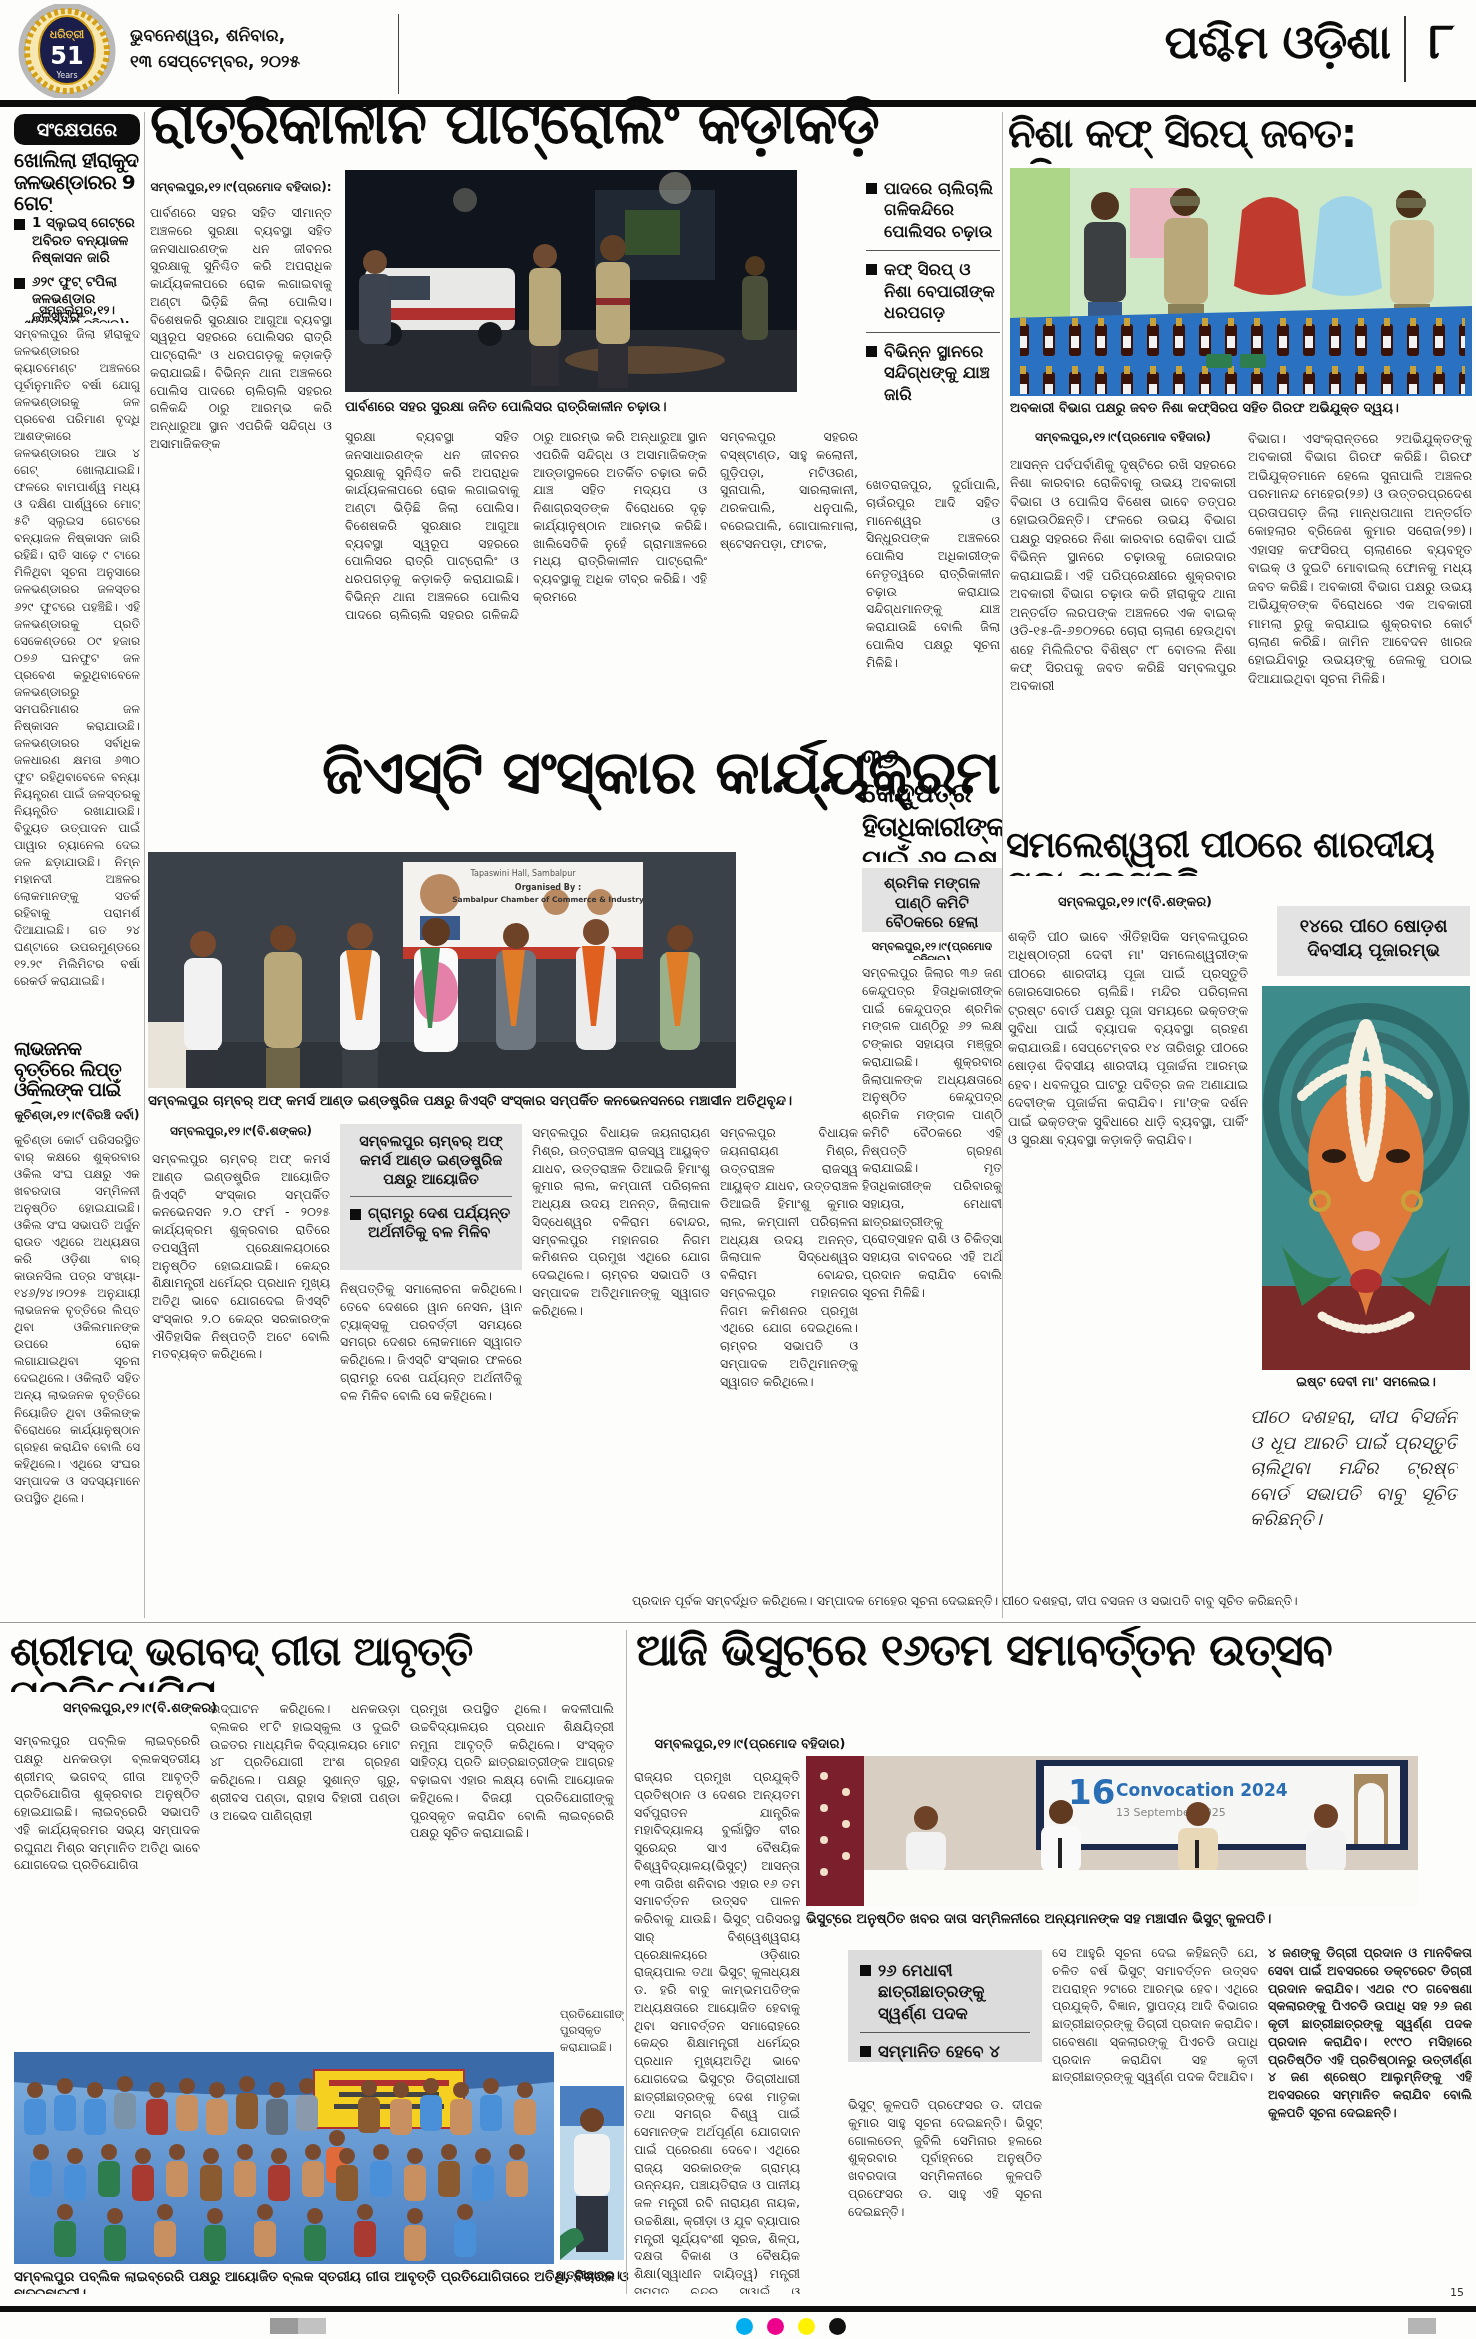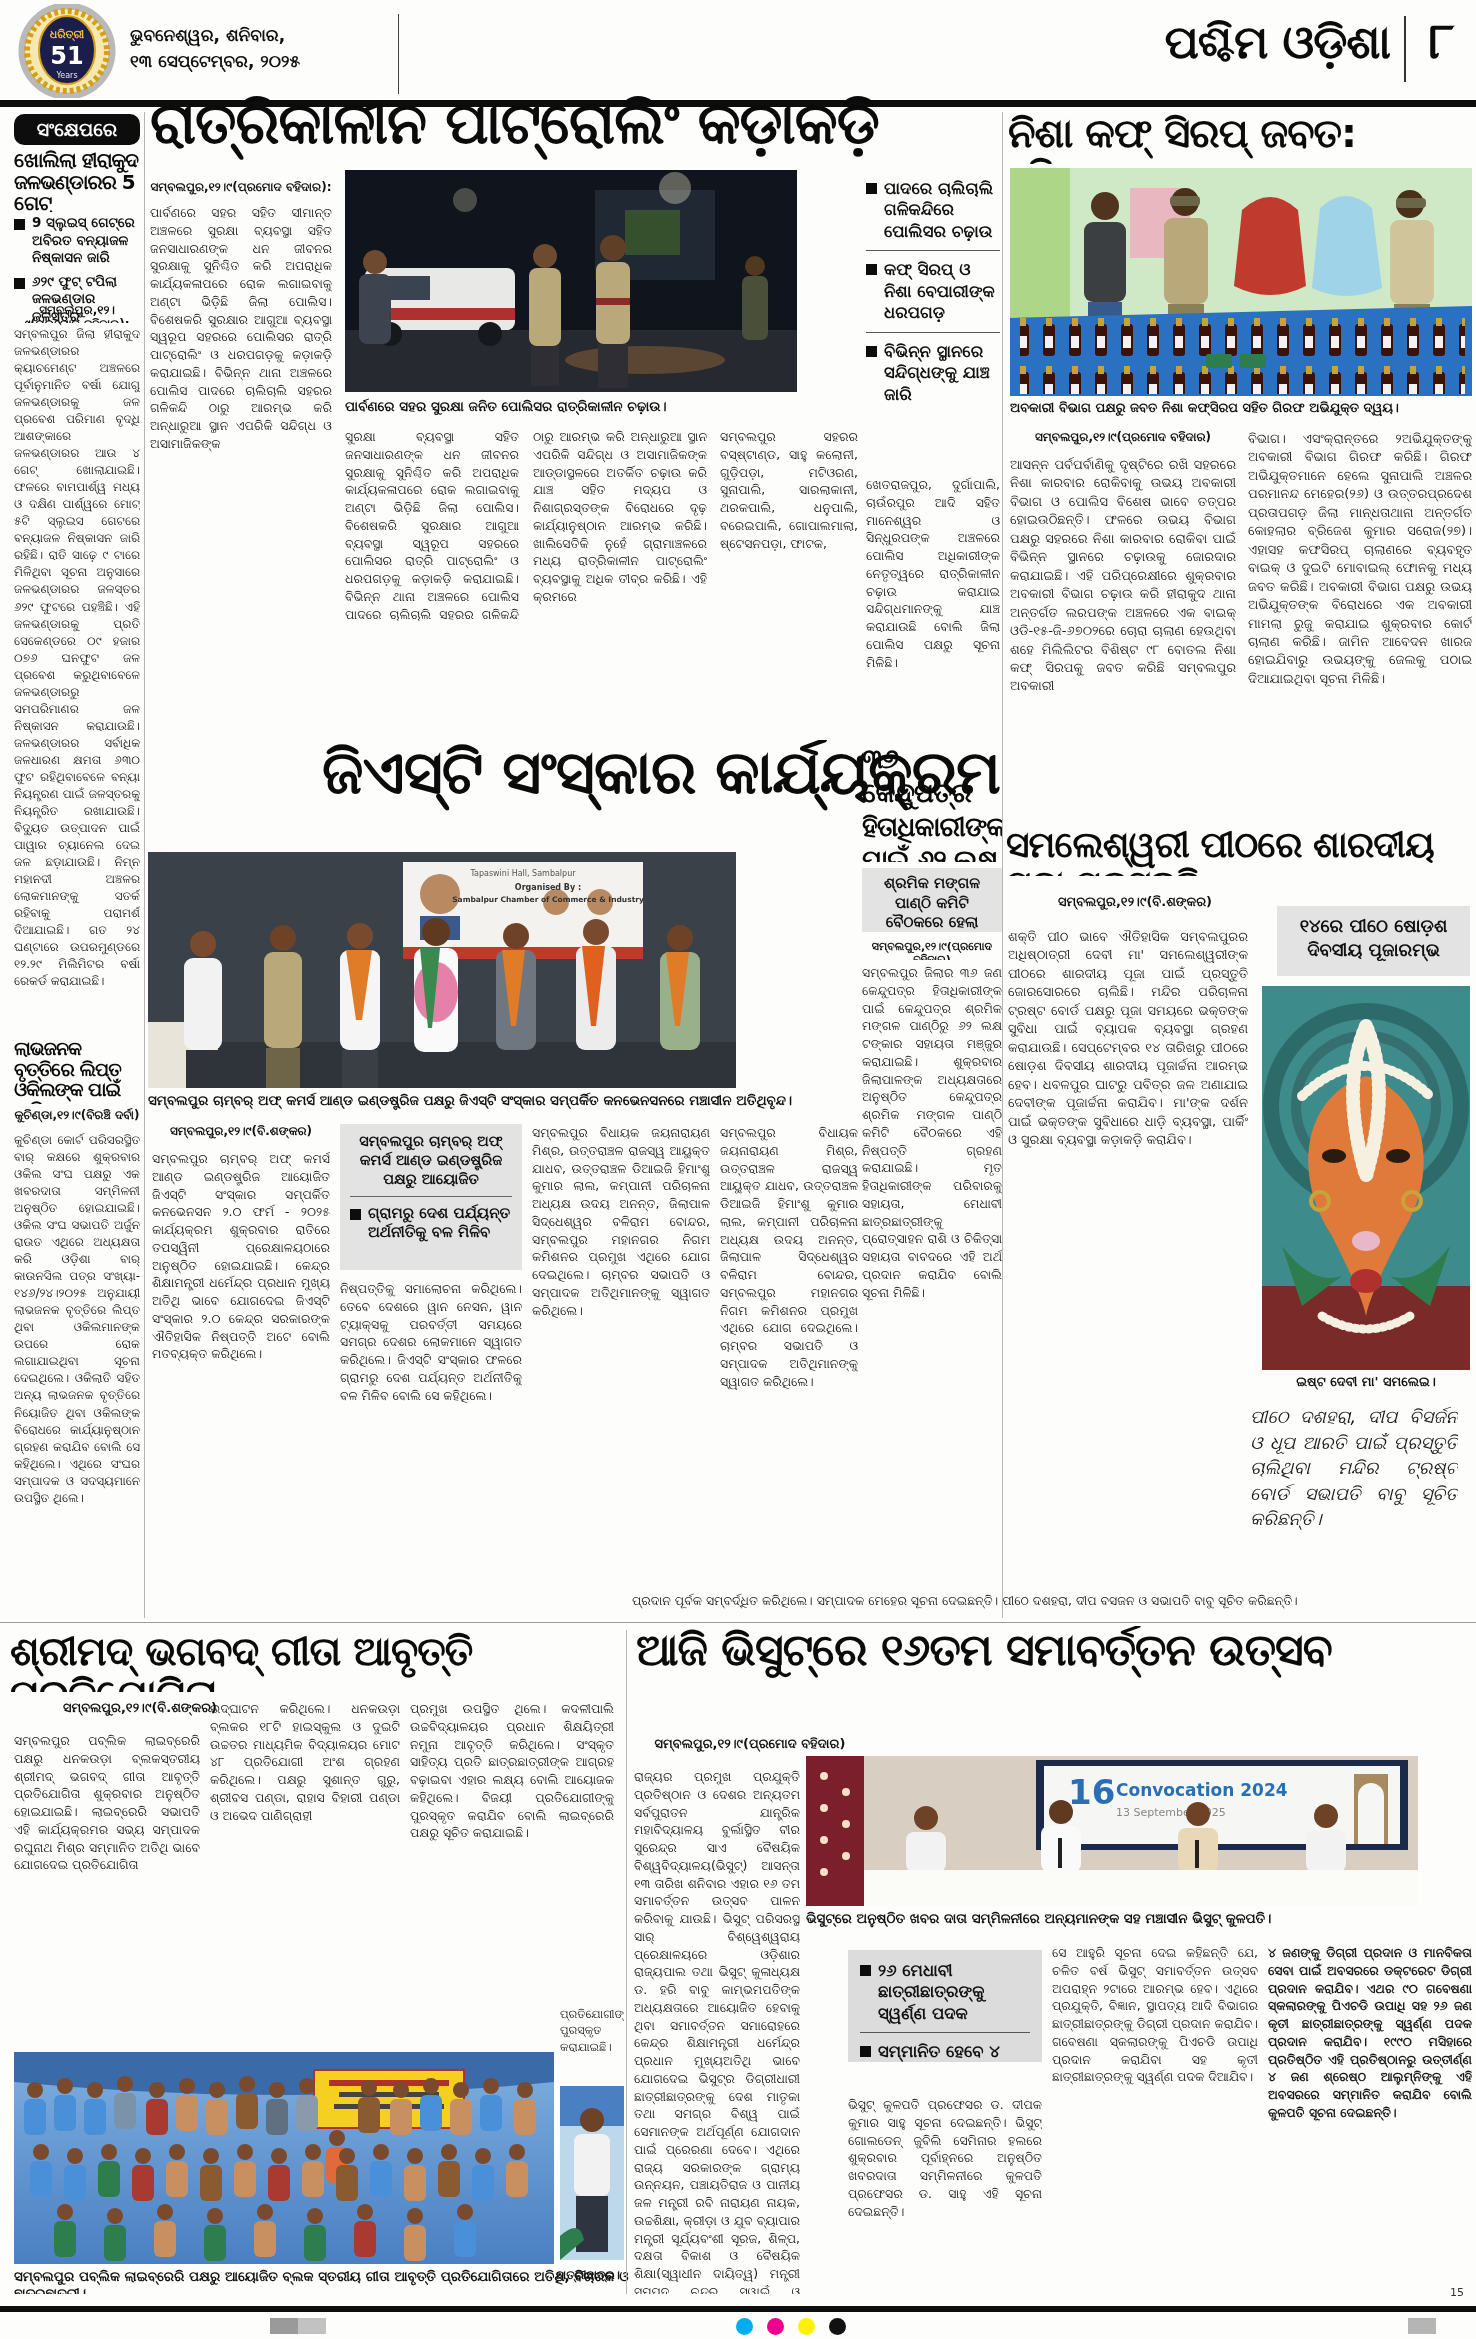--- a/index.html
+++ b/index.html
@@ -46,25 +46,25 @@
     <div>ଭୁବନେଶ୍ୱର, ଶନିବାର,</div>
     <div>୧୩ ସେପ୍ଟେମ୍ବର, ୨୦୨୫</div>
   </div>
   <div class="abs vline" style="left:398px;top:14px;height:80px;background:#444;"></div>
   <div class="abs hd" style="left:990px;top:18px;width:400px;height:64px;font-size:46px;text-align:right;">ପଶ୍ଚିମ ଓଡ଼ିଶା</div>
   <div class="abs vline" style="left:1404px;top:16px;height:66px;background:#333;width:2px;"></div>
   <div class="abs hd" style="left:1412px;top:14px;width:58px;height:70px;font-size:50px;text-align:center;">୮</div>
   <div class="abs hline" style="left:0;top:100px;width:1476px;height:7px;"></div>
 
   <div class="abs kicker" style="left:14px;top:114px;width:126px;">ସଂକ୍ଷେପରେ</div>
-  <div class="abs hd" style="left:14px;top:150px;width:126px;height:62px;font-size:20px;">ଖୋଲିଲା ହୀରାକୁଦ ଜଳଭଣ୍ଡାରର 5 ଗେଟ୍</div>
+  <div class="abs hd" style="left:14px;top:150px;width:126px;height:62px;font-size:20px;">ଖୋଲିଲା ହୀରାକୁଦ ଜଳଭଣ୍ଡାରର 9 ଗେଟ୍</div>
   <div class="abs bullets" style="left:14px;top:214px;width:126px;height:88px;font-size:13.5px;">
     <div class="bi">
         <span class="sq"></span>
-        <span>9 ସ୍ଲୁଇସ୍ ଗେଟ୍‌ରେ ଅବିରତ ବନ୍ୟାଜଳ ନିଷ୍କାସନ ଜାରି</span>
+        <span>1 ସ୍ଲୁଇସ୍ ଗେଟ୍‌ରେ ଅବିରତ ବନ୍ୟାଜଳ ନିଷ୍କାସନ ଜାରି</span>
       </div>
     <div class="bi" style="margin-top:6px;">
         <span class="sq"></span>
         <span>୬୨୯ ଫୁଟ୍ ଟପିଲା ଜଳଭଣ୍ଡାର ଜଳସ୍ତର</span>
       </div>
   </div>
   <div class="abs dl" style="left:14px;top:303px;width:126px;height:20px;"><span>ସମ୍ବଲପୁର,୧୨।୯(ପ୍ରମୋଦ ବହିଦାର):</span></div>
   <div class="abs bt" style="left:14px;top:326px;width:126px;height:680px;font-size:12px;">ସମ୍ବଲପୁର ଜିଲା ହୀରାକୁଦ ଜଳଭଣ୍ଡାରର କ୍ୟାଚମେଣ୍ଟ ଅଞ୍ଚଳରେ ପୂର୍ବାନୁମାନିତ ବର୍ଷା ଯୋଗୁ ଜଳଭଣ୍ଡାରକୁ ଜଳ ପ୍ରବେଶ ପରିମାଣ ବୃଦ୍ଧି ଆଶଙ୍କାରେ ଜଳଭଣ୍ଡାରର ଆଉ ୪ ଗେଟ୍ ଖୋଲାଯାଇଛି। ଫଳରେ ବାମପାର୍ଶ୍ୱ ମଧ୍ୟ ଓ ଦକ୍ଷିଣ ପାର୍ଶ୍ୱରେ ମୋଟ୍ ୫ଟି ସ୍ଲୁଇସ ଗେଟରେ ବନ୍ୟାଜଳ ନିଷ୍କାସନ ଜାରି ରହିଛି। ରାତି ସାଢ଼େ ୯ ଟାରେ ମିଳିଥିବା ସୂଚନା ଅନୁସାରେ ଜଳଭଣ୍ଡାରର ଜଳସ୍ତର ୬୨୯ ଫୁଟରେ ପହଞ୍ଚିଛି। ଏହି ଜଳଭଣ୍ଡାରକୁ ପ୍ରତି ସେକେଣ୍ଡରେ ୦୯ ହଜାର ୦୭୬ ଘନଫୁଟ ଜଳ ପ୍ରବେଶ କରୁଥିବାବେଳେ ଜଳଭଣ୍ଡାରରୁ ସମପରିମାଣର ଜଳ ନିଷ୍କାସନ କରାଯାଉଛି। ଜଳଭଣ୍ଡାରର ସର୍ବାଧିକ ଜଳଧାରଣ କ୍ଷମତା ୬୩୦ ଫୁଟ ରହିଥିବାବେଳେ ବନ୍ୟା ନିୟନ୍ତ୍ରଣ ପାଇଁ ଜଳସ୍ତରକୁ ନିୟନ୍ତ୍ରିତ ରଖାଯାଉଛି। ବିଦ୍ୟୁତ ଉତ୍ପାଦନ ପାଇଁ ପାୱାର ଚ୍ୟାନେଲ ଦେଇ ଜଳ ଛଡ଼ାଯାଉଛି। ନିମ୍ନ ମହାନଦୀ ଅଞ୍ଚଳର ଲୋକମାନଙ୍କୁ ସତର୍କ ରହିବାକୁ ପରାମର୍ଶ ଦିଆଯାଇଛି। ଗତ ୨୪ ଘଣ୍ଟାରେ ଉପରମୁଣ୍ଡରେ ୧୨.୨୯ ମିଲିମିଟର ବର୍ଷା ରେକର୍ଡ କରାଯାଇଛି।</div>
 
   <div class="abs hd" style="left:14px;top:1038px;width:126px;height:66px;font-size:19px;">ଲାଭଜନକ ବୃତ୍ତିରେ ଲିପ୍ତ ଓକିଲଙ୍କ ପାଇଁ ଲାଗିଲା ରୋକ</div>

